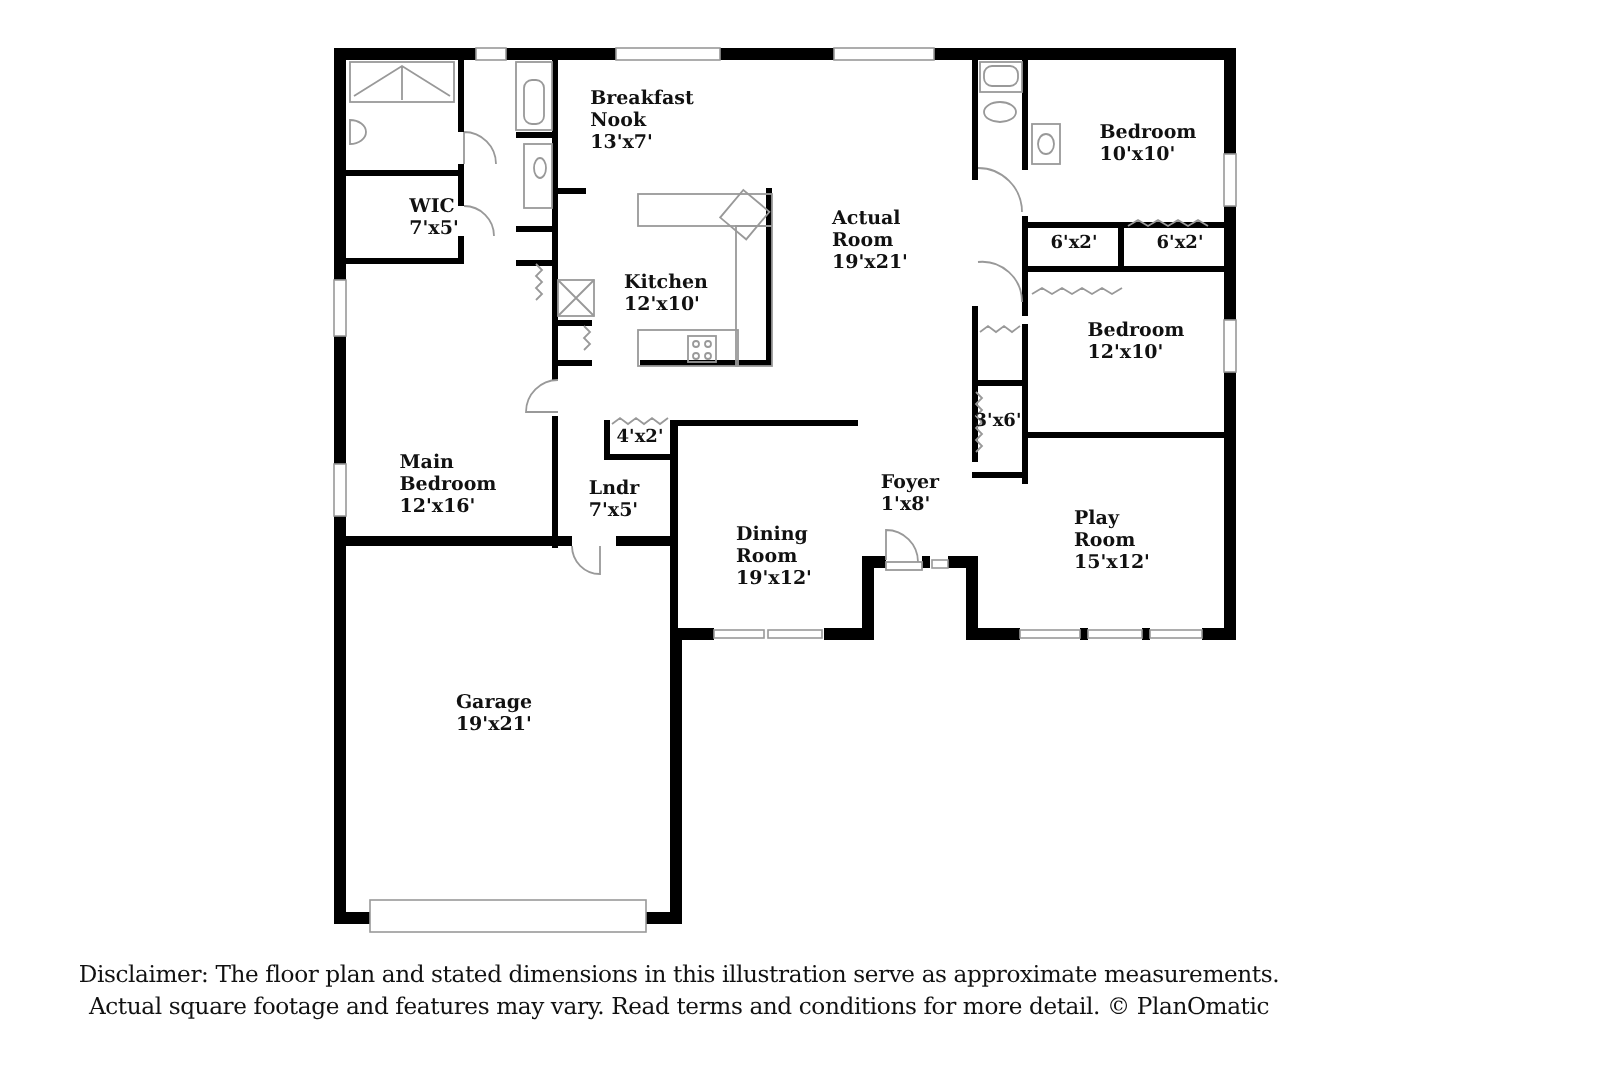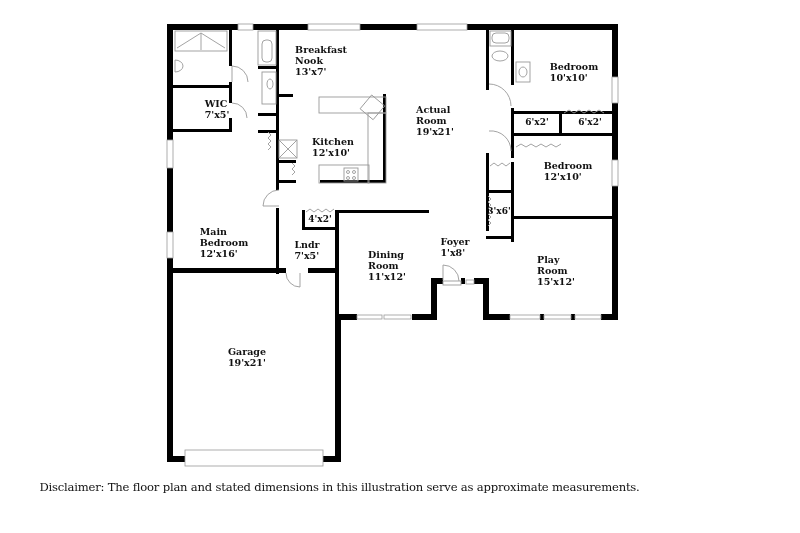--- a/index.html
+++ b/index.html
@@ -196,34 +196,35 @@
 <div class="lbl small" style="left:320px;top:214px;">
   <span class="d">4'x2'</span>
 </div>
 <div class="lbl small" style="left:499px;top:206px;">
   <span class="d">3'x6'</span>
 </div>
 <div class="lbl" style="left:307px;top:239px;">
   <span class="d">Lndr</span>
   <span class="d">7'x5'</span>
 </div>
-<div class="lbl" style="left:387px;top:249px;">
+<div class="lbl" style="left:387px;top:262px;">
   <span class="d">Dining</span>
   <span class="d">Room</span>
-  <span class="d">11'x12'</span>
+  <span class="d">19'x12'</span>
 </div>
 <div class="lbl" style="left:455px;top:236px;">
   <span class="d">Foyer</span>
   <span class="d">1'x8'</span>
 </div>
 <div class="lbl" style="left:556px;top:254px;">
   <span class="d">Play</span>
   <span class="d">Room</span>
   <span class="d">15'x12'</span>
 </div>
 <div class="lbl" style="left:247px;top:346px;">
   <span class="d">Garage</span>
   <span class="d">19'x21'</span>
 </div>
 
 <div id="disclaimer">
   <div>Disclaimer: The floor plan and stated dimensions in this illustration serve as approximate measurements.</div>
+  <div>Actual square footage and features may vary. Read terms and conditions for more detail. © PlanOmatic</div>
 </div>
 
 </body></html>

